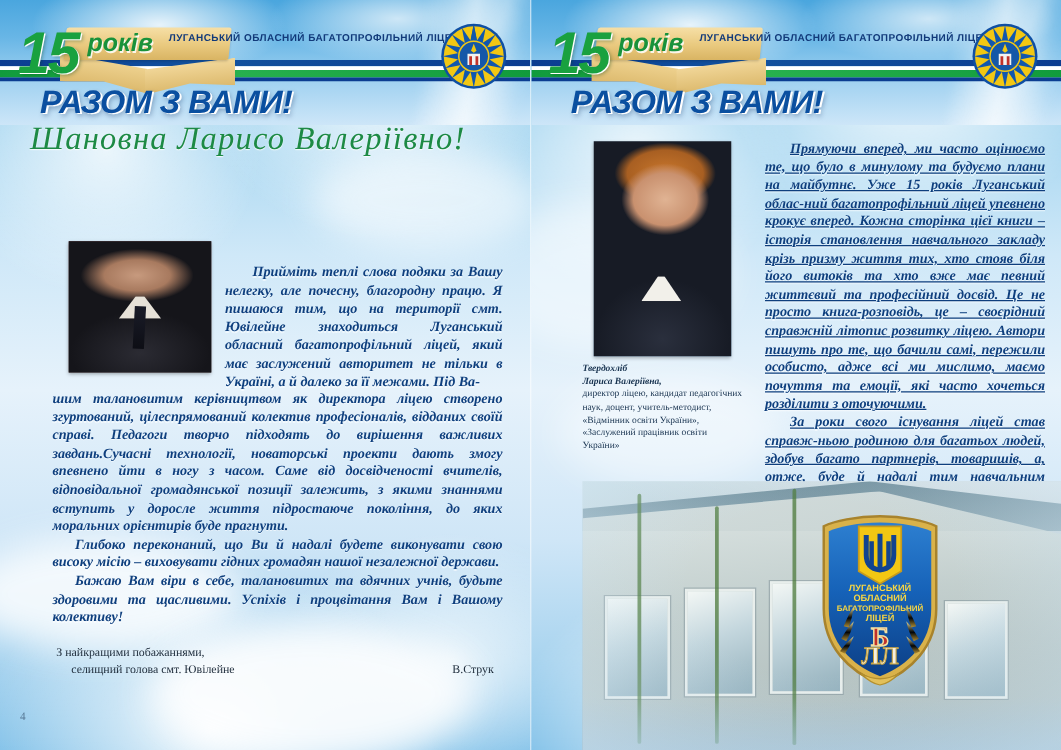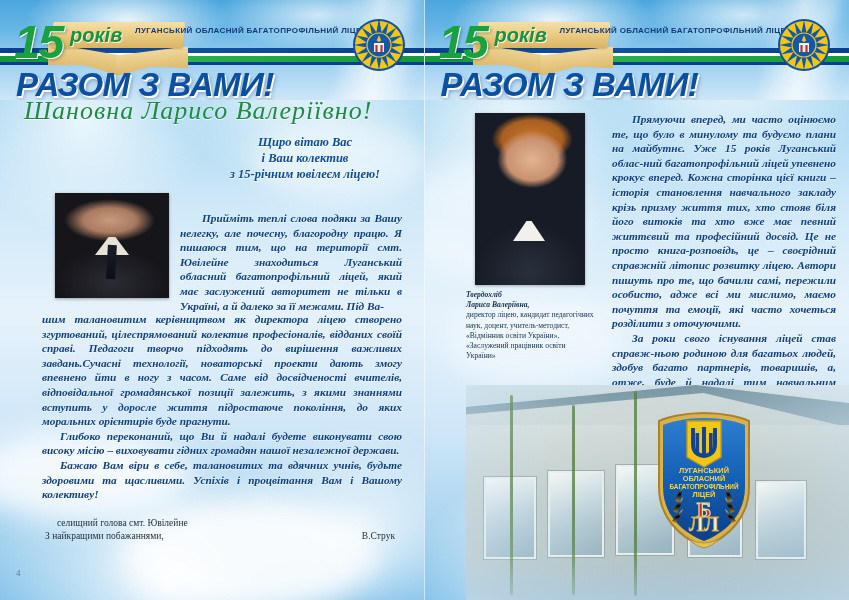--- a/index.html
+++ b/index.html
@@ -52,22 +52,22 @@
     clip-path:polygon(0 0,100% 10%,100% 100%,50% 78%,0 100%);}
   .rib-tailR{position:absolute;left:104px;top:32px;width:72px;height:22px;
     background:linear-gradient(180deg,#f2d89b,#dcb96c);transform:skewY(-6deg);
     clip-path:polygon(0 8%,100% 0,100% 100%,50% 76%,0 100%);}
   .rib-15{position:absolute;left:2px;top:0px;font-family:"Liberation Sans",sans-serif;
     font-weight:bold;font-style:italic;font-size:47px;line-height:47px;letter-spacing:-2px;
     color:#19a13f;text-shadow:1px 1px 0 #ffffff, 2px 2px 3px rgba(0,60,20,.35);}
   .rib-years{position:absolute;left:58px;top:6px;font-family:"Liberation Sans",sans-serif;
     font-weight:bold;font-style:italic;font-size:20px;color:#19923b;
     text-shadow:1px 1px 0 rgba(255,255,255,.85);}
-  .rib-slogan{position:absolute;left:4px;top:48px;font-family:"Liberation Sans",sans-serif;
-    font-weight:bold;font-style:italic;font-size:33px;letter-spacing:-.5px;
+  .rib-slogan{position:absolute;left:20px;top:48px;font-family:"Liberation Sans",sans-serif;
+    font-weight:bold;font-style:italic;font-size:26px;letter-spacing:-.5px;
     color:#0a4fa0;text-shadow:1.5px 1.5px 0 #ffffff, 2px 3px 4px rgba(0,30,80,.35);white-space:nowrap;}
 
   .hdr-title{position:absolute;left:135px;top:26px;font-family:"Liberation Sans",sans-serif;
     font-weight:bold;font-size:8px;letter-spacing:.35px;color:#123a7a;white-space:nowrap;}
   .hdr-badge{position:absolute;right:18px;top:18px;width:54px;height:54px;}
 
   
   .calligraph{position:absolute;left:24px;top:96px;width:380px;
     font-family:"Liberation Serif",serif;font-style:italic;font-size:26px;
     color:#1d8a45;letter-spacing:1px;white-space:nowrap;
@@ -111,21 +111,21 @@
       linear-gradient(175deg,#bcd9ec 0%, #9ec6e2 38%, #7fb1d6 100%);
     box-shadow:0 1px 3px rgba(0,0,0,.3);}
   .photo-woman .collar{position:absolute;left:38px;top:108px;width:32px;height:20px;
     background:#f2f0ea;clip-path:polygon(42% 0,58% 0,100% 100%,0 100%);}
 
   .caption{position:absolute;left:466px;top:290px;width:130px;text-align:left;
     font-family:"Liberation Serif",serif;font-size:7.6px;line-height:10.2px;color:#17324f;}
   .caption .nm{font-weight:bold;font-style:italic;display:block;}
 
   .rp-text{left:612px;top:112px;width:224px;}
-  .rp-text p{margin:0;text-indent:20px;}
+  .rp-text p{margin:0;text-indent:20px;text-decoration:underline;}
 
   .photo-building{position:absolute;left:466px;top:385px;width:383px;height:215px;overflow:hidden;
     background:
       linear-gradient(200deg, rgba(255,255,255,.55) 0%, rgba(255,255,255,0) 38%),
       linear-gradient(160deg,#cfe0e6 0%, #b9ccd4 30%, #9fb4bd 62%, #8aa3ad 100%);}
   .bld-wall{position:absolute;left:0;top:8px;width:100%;height:100%;
     background:linear-gradient(175deg,#e3e9e6 0%, #c7d2cf 40%, #aebab7 100%);
     clip-path:polygon(0 10%,62% 0,100% 16%,100% 100%,0 100%);opacity:.85;}
   .win{position:absolute;background:linear-gradient(160deg,#f3f7f5,#c3d6dd 45%,#93b0bc);
        border:2px solid #e8eeec;box-shadow:0 0 0 1px rgba(90,110,120,.35);}
@@ -212,42 +212,37 @@
             <rect x="22" y="25" width="10" height="9" fill="#f2f2f2"></rect>
             <rect x="23.4" y="27" width="2.2" height="7" fill="#c0322b"></rect>
             <rect x="28.4" y="27" width="2.2" height="7" fill="#c0322b"></rect>
           </g>
         </svg>
       </div>
     </div>
 
     <div class="calligraph">Шановна Ларисо Валеріївно!</div>
 
-    <div class="greet">
-      <div>Щиро вітаю Вас</div>
-      <div>і Ваш колектив</div>
-      <div>з 15-річним ювілеєм ліцею!</div>
-    </div>
 
     <div class="photo-man">
       <div class="shirt"></div>
       <div class="tie"></div>
     </div>
 
     <div class="body-text lp-p1">Прийміть теплі слова подяки за Вашу нелегку, але почесну, благородну працю. Я пишаюся тим, що на території смт. Ювілейне знаходиться Луганський обласний багатопрофільний ліцей, який має заслужений авторитет не тільки в Україні, а й далеко за її межами. Під Ва-</div>
 
     <div class="body-text lp-rest">
       <p style="text-indent:0">шим талановитим керівництвом як директора ліцею створено згуртований, цілеспрямований колектив професіоналів, відданих своїй справі. Педагоги творчо підходять до вирішення важливих завдань.Сучасні технології, новаторські проекти дають змогу впевнено йти в ногу з часом. Саме від досвідченості вчителів, відповідальної громадянської позиції залежить, з якими знаннями вступить у доросле життя підростаюче покоління, до яких моральних орієнтирів буде прагнути.</p>
       <p>Глибоко переконаний, що Ви й надалі будете виконувати свою високу місію – виховувати гідних громадян нашої незалежної держави.</p>
       <p>Бажаю Вам віри в себе, талановитих та вдячних учнів, будьте здоровими та щасливими. Успіхів і процвітання Вам і Вашому колективу!</p>
     </div>
 
     <div class="sign">
+      <div>З найкращими побажаннями,</div>
       <div style="padding-left:12px">селищний голова смт. Ювілейне</div>
-      <div>З найкращими побажаннями,</div>
       <div class="who">В.Струк</div>
     </div>
 
     <div class="pageno">4</div>
   </div>
 
   <div class="page right">
 
     <div class="cloud" style="left:-40px;top:160px;width:200px;height:120px;opacity:.5;"></div>
     <div class="cloud" style="left:20px;top:300px;width:180px;height:90px;opacity:.45;"></div>

